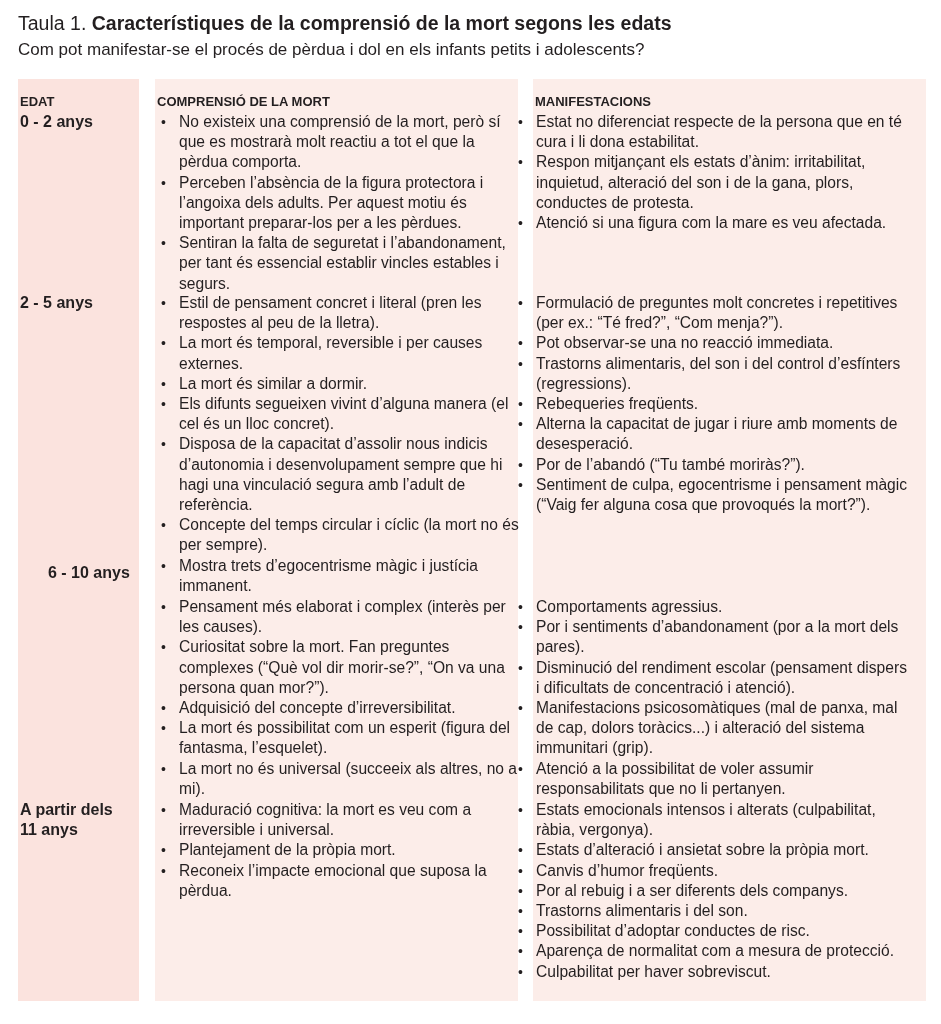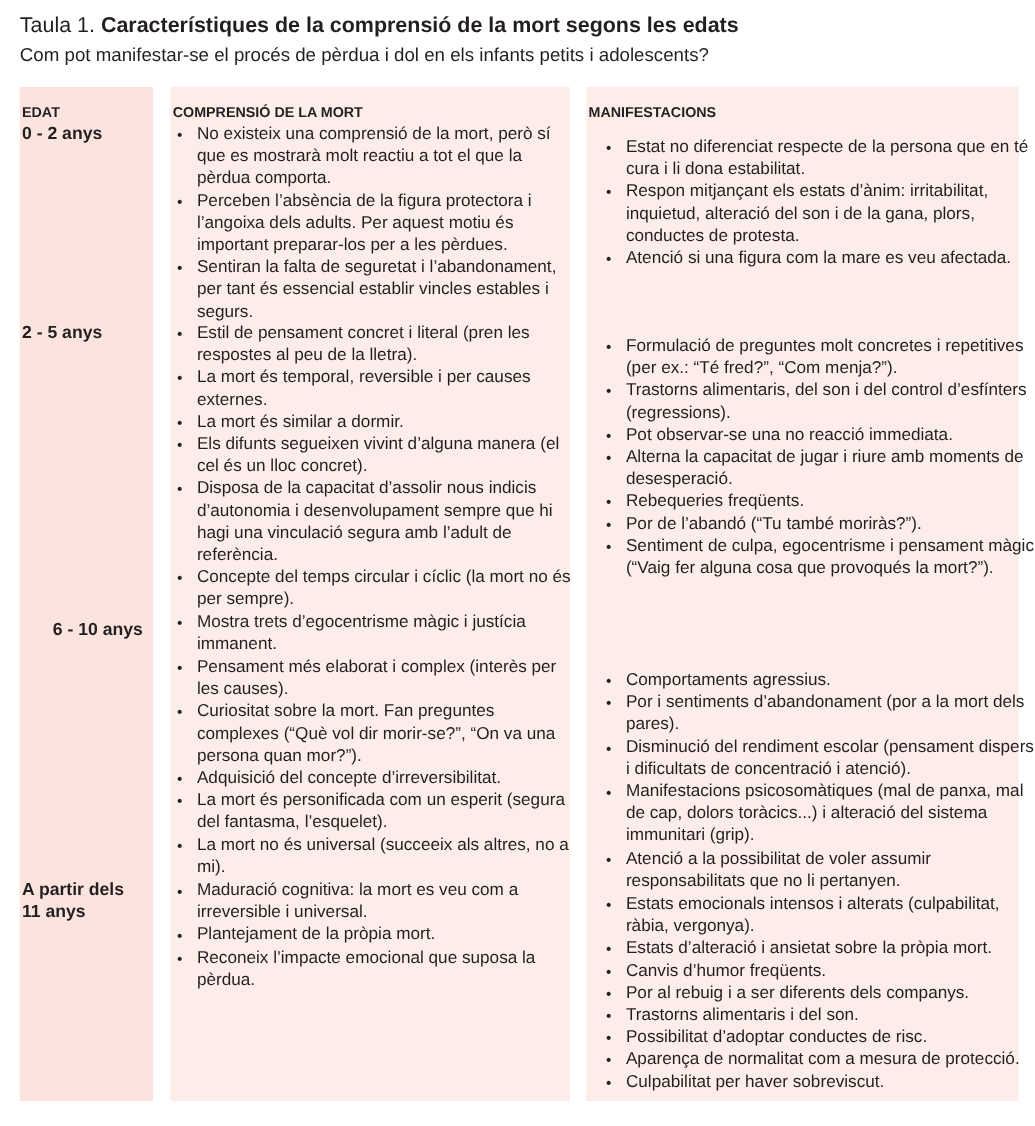--- a/index.html
+++ b/index.html
@@ -19,21 +19,21 @@
   .hdr1 { left: 20px; }
   .hdr2 { left: 157px; }
   .hdr3 { left: 535px; }
 
   .age { position: absolute; left: 20px; font-weight: bold; font-size: 16px; line-height: 20px; }
 
   .list { position: absolute; margin: 0; padding: 0; list-style: none; font-size: 15.6px; line-height: 20.2px; }
   .list li { position: relative; padding-left: 22px; }
   .list li::before { content: "\2022"; position: absolute; left: 4px; top: 0; font-size: 14px; }
   .c2 { left: 157px; width: 362px; }
-  .c3 { left: 547px; width: 395px; margin-top: 12px; }
+  .c3 { left: 514px; width: 395px; }
 </style>
 </head>
 <body>
 
 <div class="caption">
   <span class="label">Taula 1. </span><span class="title">Característiques de la comprensió de la mort segons les edats</span>
 </div>
 <div class="subtitle">Com pot manifestar-se el procés de pèrdua i dol en els infants petits i adolescents?</div>
 
 <div class="col-bg bg1"></div>
@@ -61,34 +61,34 @@
   <li>Estil de pensament concret i literal (pren les respostes al peu de la lletra).</li>
   <li>La mort és temporal, reversible i per causes externes.</li>
   <li>La mort és similar a dormir.</li>
   <li>Els difunts segueixen vivint d’alguna manera (el cel és un lloc concret).</li>
   <li>Disposa de la capacitat d’assolir nous indicis d’autonomia i desenvolupament sempre que hi hagi una vinculació segura amb l’adult de referència.</li>
   <li>Concepte del temps circular i cíclic (la mort no és per sempre).</li>
   <li>Mostra trets d’egocentrisme màgic i justícia immanent.</li>
 </ul>
 <ul class="list c3" style="top:293px;">
   <li>Formulació de preguntes molt concretes i repetitives (per ex.: “Té fred?”, “Com menja?”).</li>
+  <li>Pot observar-se una no reacció immediata.</li>
   <li>Trastorns alimentaris, del son i del control d’esfínters (regressions).</li>
-  <li>Pot observar-se una no reacció immediata.</li>
+  <li>Rebequeries freqüents.</li>
   <li>Alterna la capacitat de jugar i riure amb moments de desesperació.</li>
-  <li>Rebequeries freqüents.</li>
   <li>Por de l’abandó (“Tu també moriràs?”).</li>
   <li>Sentiment de culpa, egocentrisme i pensament màgic (“Vaig fer alguna cosa que provoqués la mort?”).</li>
 </ul>
 
 <div class="age" style="top:563px;width:118px;margin-left:28px;">6 - 10 anys</div>
 <ul class="list c2" style="top:597px;">
   <li>Pensament més elaborat i complex (interès per les causes).</li>
   <li>Curiositat sobre la mort. Fan preguntes complexes (“Què vol dir morir-se?”, “On va una persona quan mor?”).</li>
   <li>Adquisició del concepte d’irreversibilitat.</li>
-  <li>La mort és personificada com un esperit (segura del fantasma, l’esquelet).</li>
+  <li>La mort és possibilitat com un esperit (figura del fantasma, l’esquelet).</li>
   <li>La mort no és universal (succeeix als altres, no a mi).</li>
 </ul>
 <ul class="list c3" style="top:597px;">
   <li>Comportaments agressius.</li>
   <li>Por i sentiments d’abandonament (por a la mort dels pares).</li>
   <li>Disminució del rendiment escolar (pensament dispers i dificultats de concentració i atenció).</li>
   <li>Manifestacions psicosomàtiques (mal de panxa, mal de cap, dolors toràcics...) i alteració del sistema immunitari (grip).</li>
   <li>Atenció a la possibilitat de voler assumir responsabilitats que no li pertanyen.</li>
 </ul>
 

